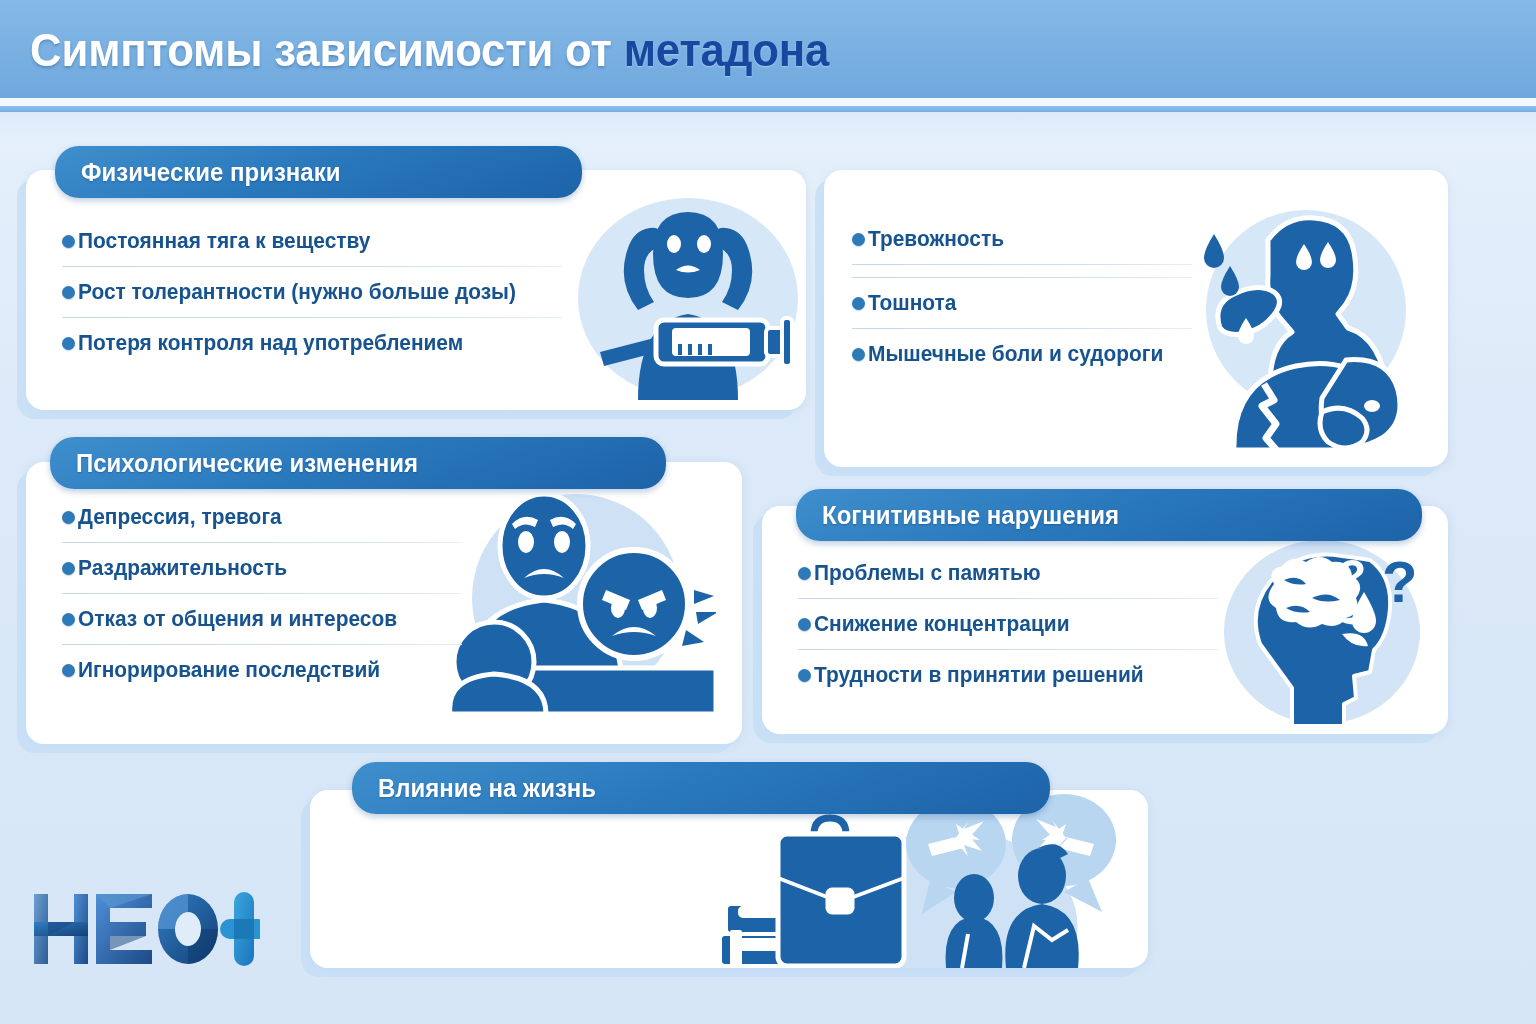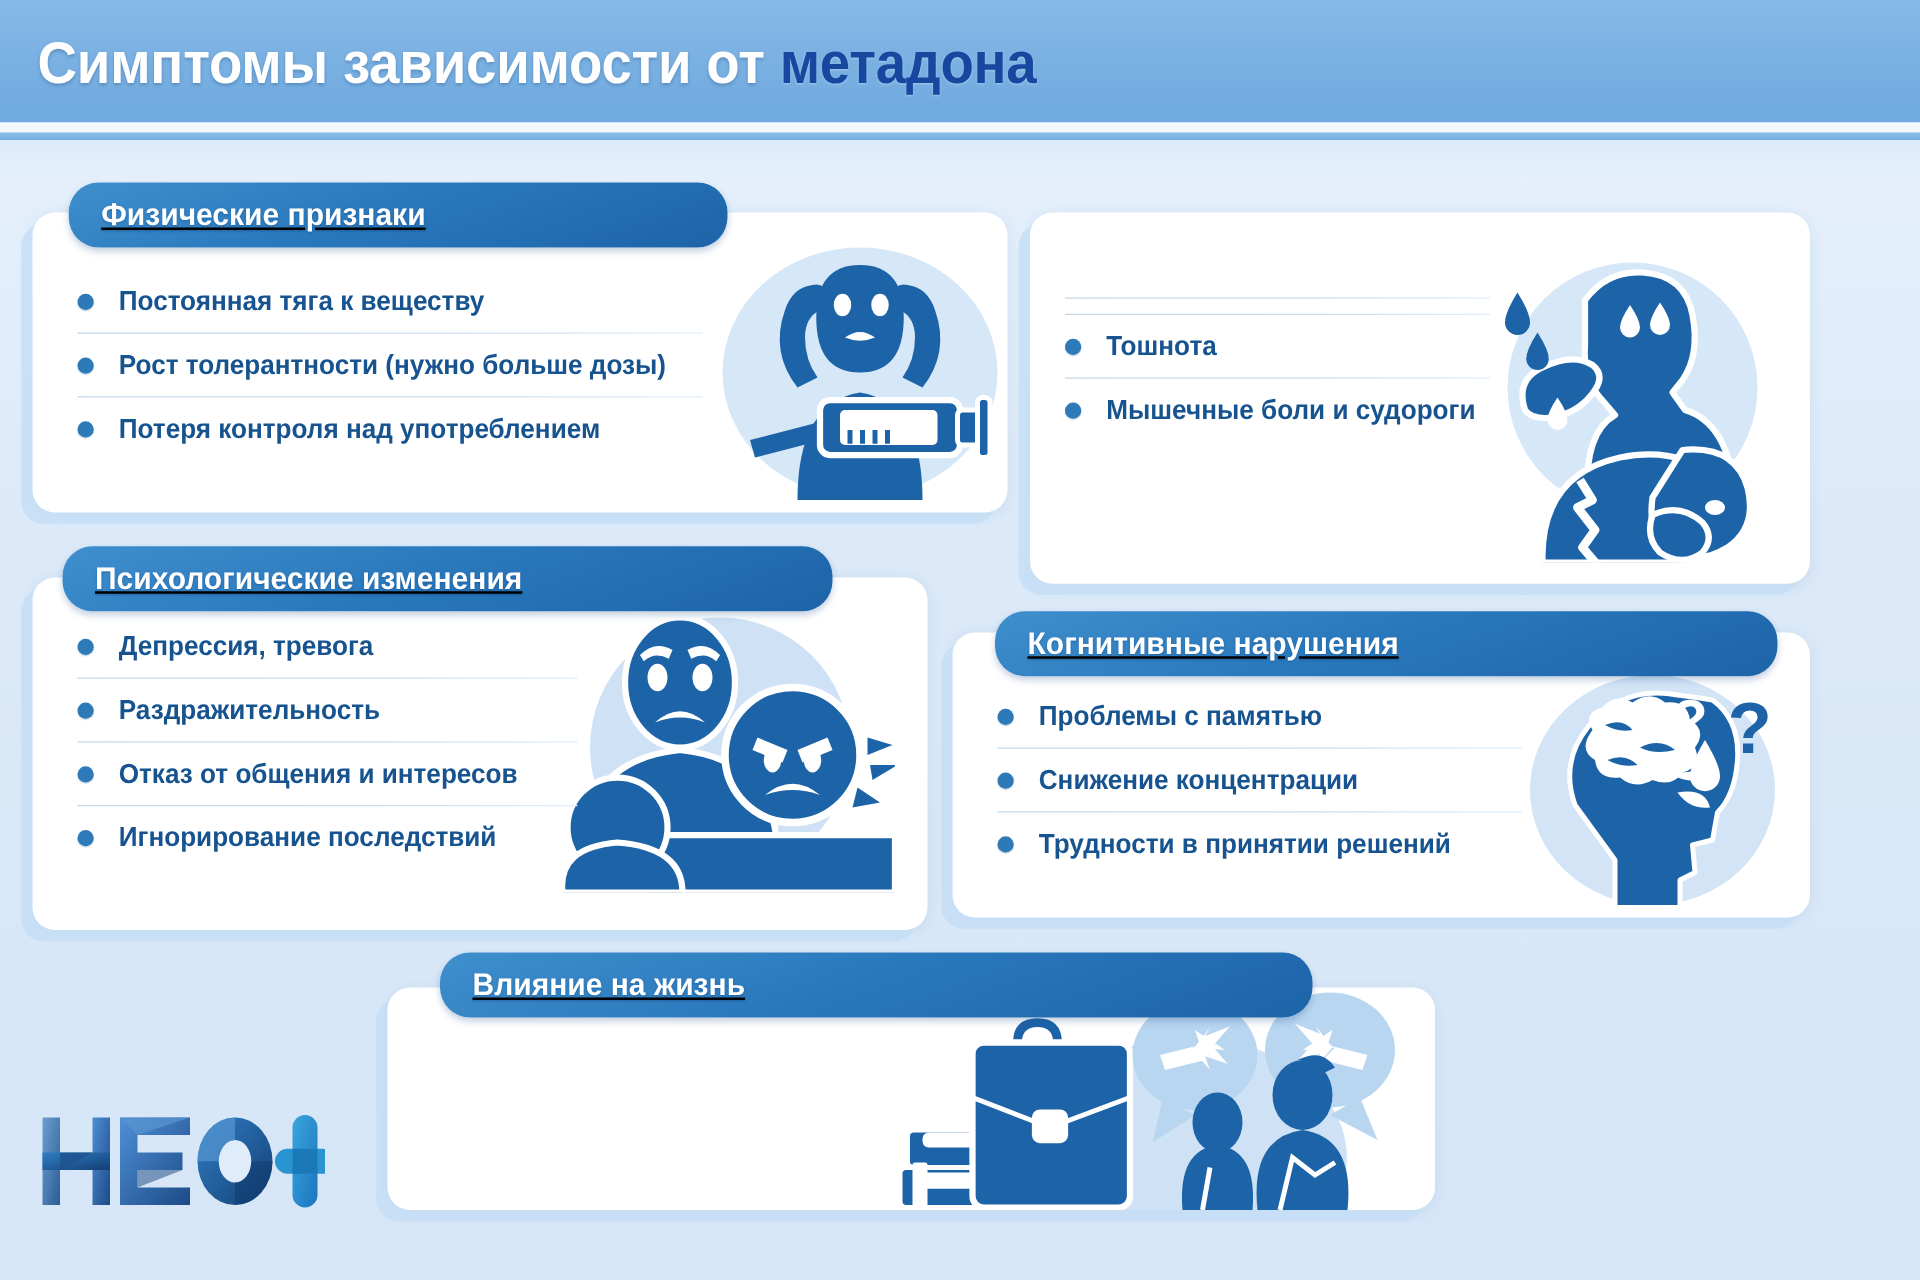--- a/index.html
+++ b/index.html
@@ -53,32 +53,31 @@
   .pill{
     position:absolute;
     height:52px;
     border-radius:24px;
     background:linear-gradient(160deg,#3f8fcd 0%,#2a79bd 45%,#1d63a8 100%);
     box-shadow:0 3px 6px rgba(30,80,140,.28);
     display:flex;align-items:center;
     padding:0 26px;
     box-sizing:border-box;
     z-index:4;
-    text-decoration:underline;
   }
   .pill-label{
     color:#ffffff;font-size:25px;font-weight:bold;
     white-space:nowrap;text-shadow:0 1px 2px rgba(10,50,100,.35);
     transform:scaleX(.96);transform-origin:left center;
   }
 
   .list{position:absolute;z-index:3;}
   .li{
     display:flex;align-items:center;
-    gap:20px;
+    gap:3px;
     white-space:nowrap;
   }
   .dot{
     width:13px;height:13px;border-radius:50%;
     background:#2e7ab8;flex:0 0 auto;
     box-shadow:0 1px 1px rgba(30,80,140,.25);
   }
   .li-text{
     color:#16538f;font-weight:bold;font-size:22px;
     transform:scaleX(.95);transform-origin:left center;
@@ -189,20 +188,24 @@
       <path d="M160 160 q42 -4 52 30 q8 32 -16 48 q-26 16 -48 2 q-16 -12 -12 -42z"></path>
       <path d="M136 212 q22 -10 40 6 q10 12 0 24 q-16 12 -34 0 q-12 -12 -6 -30z"></path>
     </g>
     <path d="M78 184 l10 16 l-12 6 l14 18 l-10 14 l12 14" fill="none" stroke="#ffffff" stroke-width="7" stroke-linejoin="round"></path>
     <g fill="#ffffff">
       <ellipse cx="186" cy="206" rx="8" ry="6"></ellipse>
     </g>
   </svg>
 
   <div class="list" style="left:852px;top:226px;width:340px;">
+    <div class="li">
+      <span class="dot"></span>
+      <span class="li-text">Тревожность</span>
+    </div>
     <div class="sep"></div>
     <div class="sep"></div>
     <div class="li">
       <span class="dot"></span>
       <span class="li-text">Тошнота</span>
     </div>
     <div class="sep"></div>
     <div class="li">
       <span class="dot"></span>
       <span class="li-text">Мышечные боли и судороги</span>

